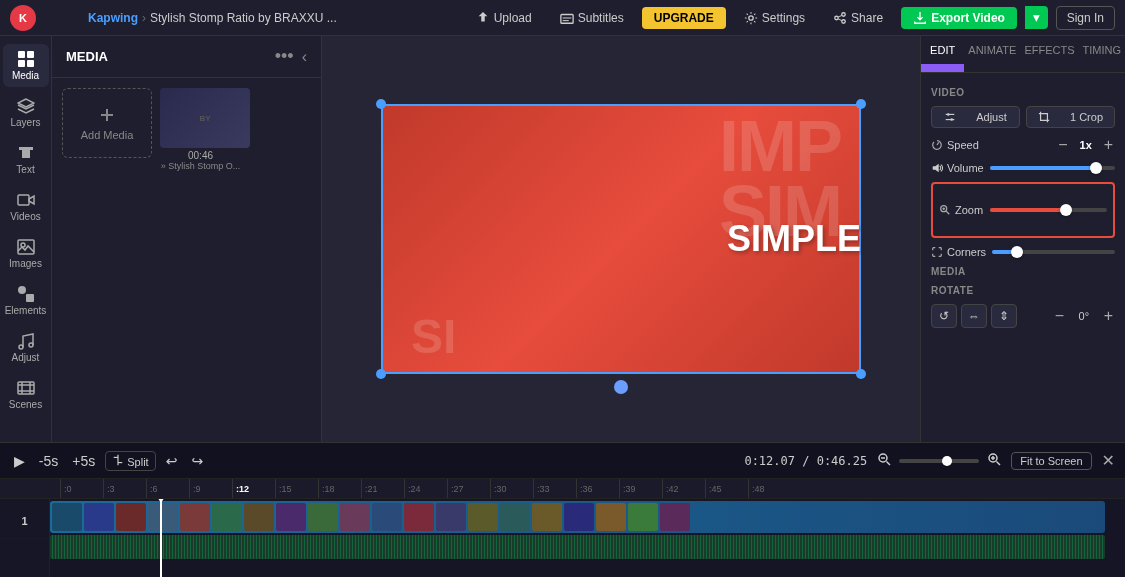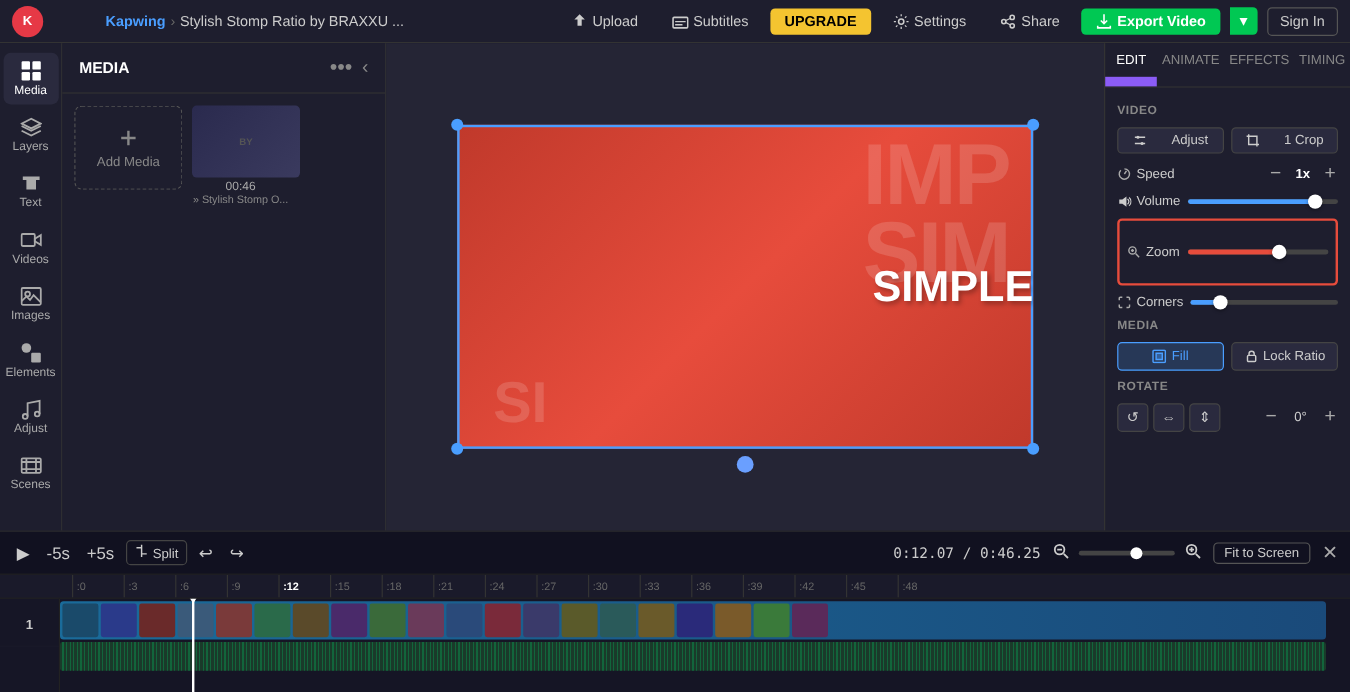--- a/index.html
+++ b/index.html
@@ -366,36 +366,20 @@
             </svg>
           <span>Corners</span>
         </div>
         <div class="slider-track">
           <div class="slider-fill" style="width:20%;"></div>
           <div class="slider-thumb" style="left:20%;"></div>
         </div>
       </div>
 
       <div class="section-label">MEDIA</div>
-      <div class="size-btns">
-        <button class="size-btn active-blue">
-          <svg width="12" height="12" viewBox="0 0 14 14" fill="none" stroke="currentColor" stroke-width="1.4">
-              <rect x="1" y="1" width="12" height="12" rx="1"></rect>
-              <path d="M4 4h6v6H4z" fill="rgba(74,158,255,0.4)"></path>
-            </svg>
-          <span>Fill</span>
-        </button>
-        <button class="size-btn">
-          <svg width="12" height="12" viewBox="0 0 14 14" fill="none" stroke="currentColor" stroke-width="1.4">
-              <rect x="3" y="6" width="8" height="6" rx="1"></rect>
-              <path d="M4.5 6V4.5a2.5 2.5 0 0 1 5 0V6"></path>
-            </svg>
-          <span>Lock Ratio</span>
-        </button>
-      </div>
 
       <div class="section-label">ROTATE</div>
       <div class="rotate-row">
         <button class="rotate-btn" title="Rotate CCW">↺</button>
         <button class="rotate-btn" title="Flip H">⇔</button>
         <button class="rotate-btn" title="Flip V">⇕</button>
         <div class="speed-spacer"></div>
         <button class="icon-btn">−</button>
         <span class="rotate-val">0°</span>
         <button class="icon-btn">+</button>

